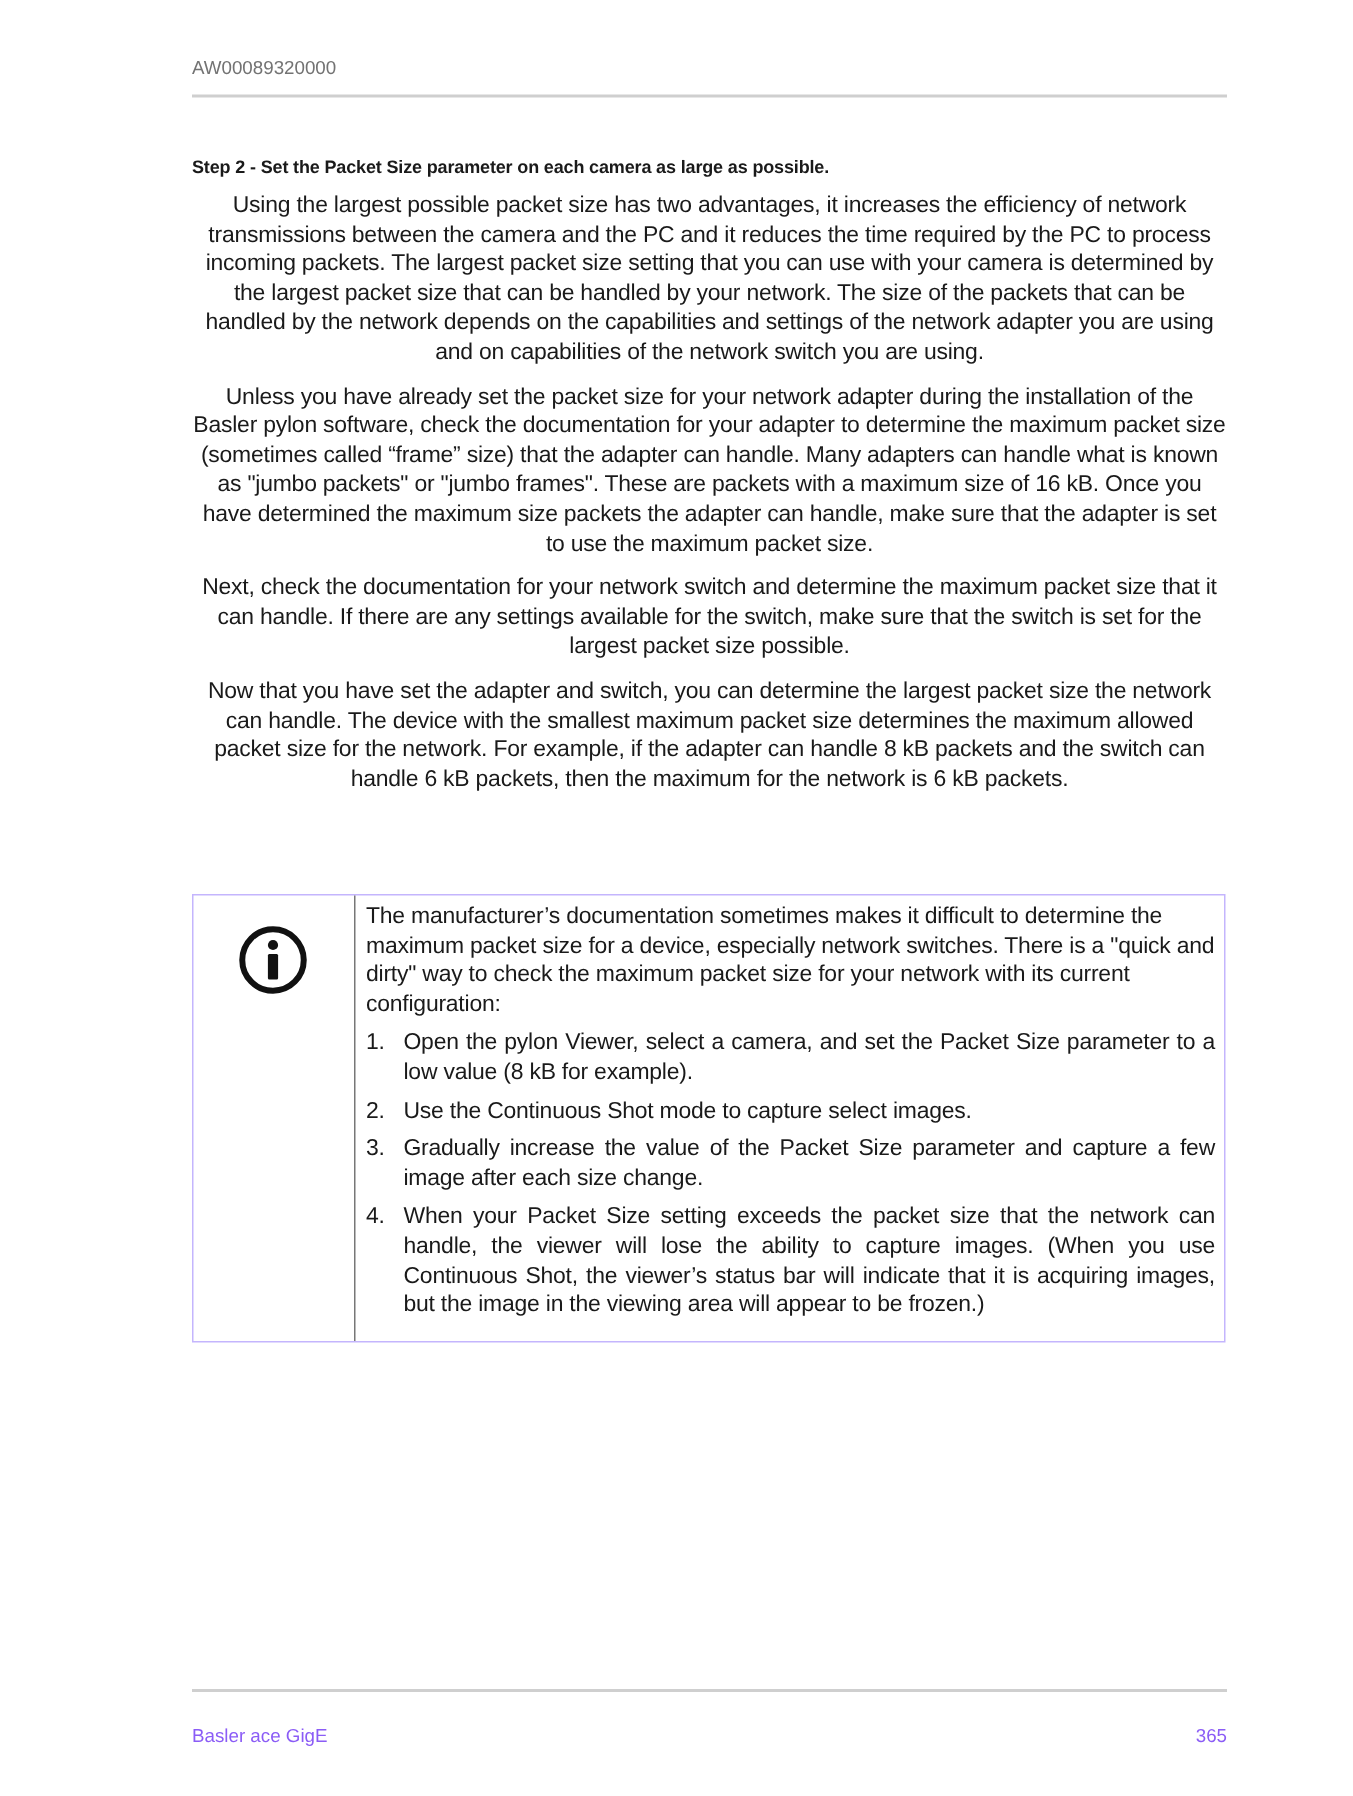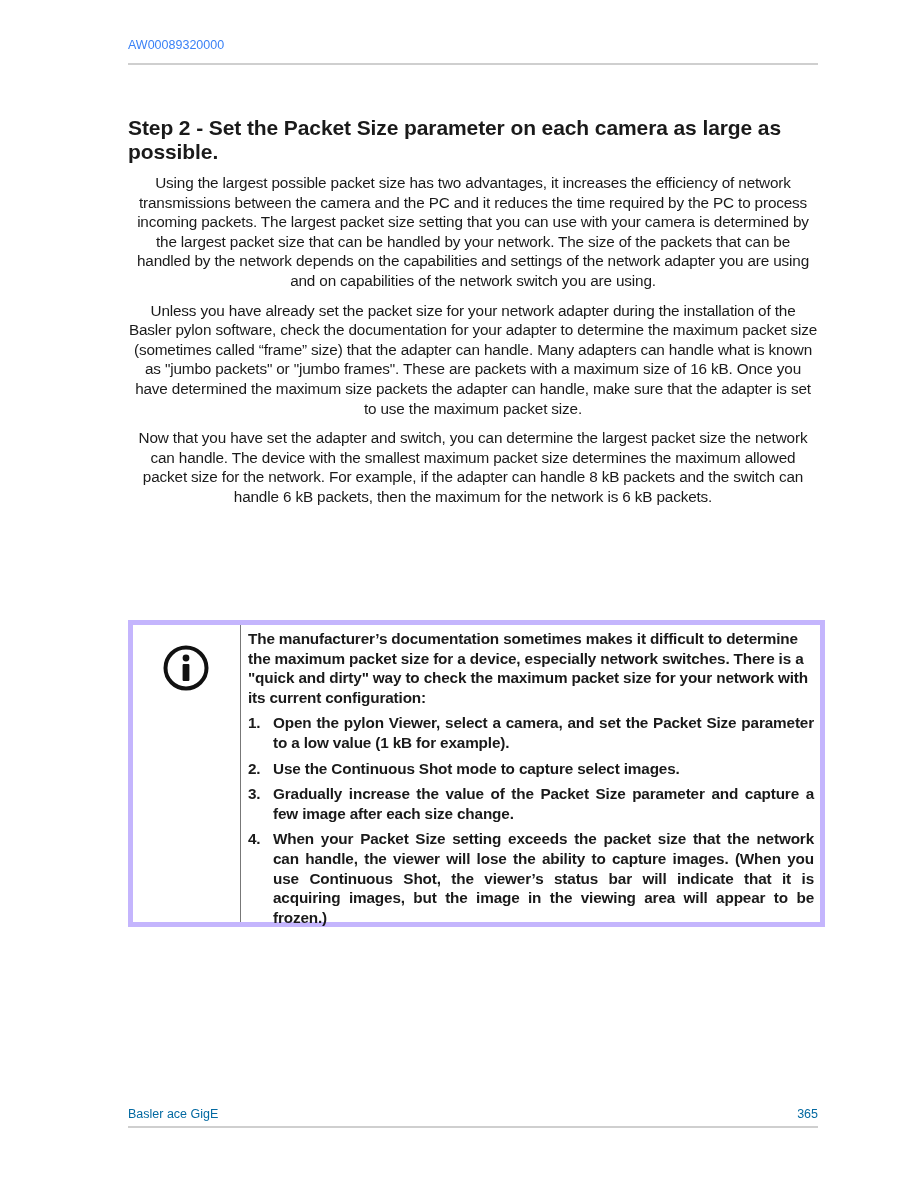--- a/index.html
+++ b/index.html
@@ -1,28 +1,28 @@
 <!DOCTYPE html>
 <html><head>
 <meta charset="utf-8">
 <style>
   html, body { margin: 0; padding: 0; background: #ffffff; }
   body { width: 902px; height: 1197px; position: relative; overflow: hidden;
          font-family: "Liberation Sans", sans-serif; color: #1a1a1a; }
   .hdr { position: absolute; left: 128px; right: 84px; top: 38px; font-size: 12.5px;
-         display: flex; justify-content: space-between; color: #3b82f6; }
+         display: flex; justify-content: space-between; color: #737373; }
   .hdr-rule { position: absolute; left: 128px; width: 690px; top: 63px; height: 2px; background: #cfcfcf; }
   .ftr-rule { position: absolute; left: 128px; width: 690px; top: 1126px; height: 2px; background: #cfcfcf; }
-  .ftr { position: absolute; left: 128px; width: 690px; top: 1107px; font-size: 12.5px;
-         display: flex; justify-content: space-between; color: #0369a1; }
+  .ftr { position: absolute; left: 128px; width: 690px; top: 1150px; font-size: 12.5px;
+         display: flex; justify-content: space-between; color: #8b5cf6; }
   .content { position: absolute; left: 128px; width: 690px; top: 100px; }
-  .step-title { font-weight: bold; font-size: 21px; margin: 16px 0 9px 0; letter-spacing: -0.1px; }
+  .step-title { font-weight: bold; font-size: 12px; margin: 4px 0 9px 0; letter-spacing: -0.1px; }
   .para { font-size: 15.3px; line-height: 19.6px; margin: 0 0 10px 0; letter-spacing: -0.15px; text-align: center; }
-  .note { position: absolute; left: 128px; top: 620px; width: 687px; height: 297px;
-          border: 5px solid #c4b5fd; display: flex; box-sizing: content-box; font-weight: bold; }
+  .note { position: absolute; left: 128px; top: 596px; width: 687px; height: 297px;
+          border: 1px solid #c4b5fd; display: flex; box-sizing: content-box; }
   .note-icon-cell { width: 107px; border-right: 1px solid #777; position: relative; }
   .note-icon { position: absolute; left: 30px; top: 20px; width: 46px; height: 46px; }
   .note-body { flex: 1; padding: 4px 6px 0 7px; font-size: 15.3px; line-height: 19.6px; letter-spacing: -0.15px; }
   .note-intro { margin: 0 0 6px 0; }
   .note-list { margin: 0; padding: 0; list-style: none; }
   .note-list li { display: flex; margin: 0 0 6px 0; }
   .num { width: 25px; flex: none; }
   .txt { flex: 1; text-align: justify; }
 </style>
 </head>
@@ -30,37 +30,38 @@
 
 <div class="hdr">
   <span>AW00089320000</span>
 </div>
 <div class="hdr-rule"></div>
 
 <div class="content">
   <p class="step-title">Step 2 - Set the Packet Size parameter on each camera as large as possible.</p>
   <p class="para">Using the largest possible packet size has two advantages, it increases the efficiency of network transmissions between the camera and the PC and it reduces the time required by the PC to process incoming packets. The largest packet size setting that you can use with your camera is determined by the largest packet size that can be handled by your network. The size of the packets that can be handled by the network depends on the capabilities and settings of the network adapter you are using and on capabilities of the network switch you are using.</p>
   <p class="para">Unless you have already set the packet size for your network adapter during the installation of the Basler pylon software, check the documentation for your adapter to determine the maximum packet size (sometimes called “frame” size) that the adapter can handle. Many adapters can handle what is known as "jumbo packets" or "jumbo frames". These are packets with a maximum size of 16 kB. Once you have determined the maximum size packets the adapter can handle, make sure that the adapter is set to use the maximum packet size.</p>
+  <p class="para">Next, check the documentation for your network switch and determine the maximum packet size that it can handle. If there are any settings available for the switch, make sure that the switch is set for the largest packet size possible.</p>
   <p class="para">Now that you have set the adapter and switch, you can determine the largest packet size the network can handle. The device with the smallest maximum packet size determines the maximum allowed packet size for the network. For example, if the adapter can handle 8 kB packets and the switch can handle 6 kB packets, then the maximum for the network is 6 kB packets.</p>
 </div>
 
 <div class="note">
   <div class="note-icon-cell">
     <svg class="note-icon" viewBox="0 0 46 46">
       <circle cx="23" cy="23" r="20.5" fill="none" stroke="#111" stroke-width="4"></circle>
       <circle cx="23" cy="13" r="3.4" fill="#111"></circle>
       <rect x="19.6" y="19" width="6.8" height="17" rx="1" fill="#111"></rect>
     </svg>
   </div>
   <div class="note-body">
     <p class="note-intro">The manufacturer’s documentation sometimes makes it difficult to determine the maximum packet size for a device, especially network switches. There is a "quick and dirty" way to check the maximum packet size for your network with its current configuration:</p>
     <ol class="note-list">
       <li>
         <span class="num">1.</span>
-        <span class="txt">Open the pylon Viewer, select a camera, and set the Packet Size parameter to a low value (1 kB for example).</span>
+        <span class="txt">Open the pylon Viewer, select a camera, and set the Packet Size parameter to a low value (8 kB for example).</span>
       </li>
       <li>
         <span class="num">2.</span>
         <span class="txt">Use the Continuous Shot mode to capture select images.</span>
       </li>
       <li>
         <span class="num">3.</span>
         <span class="txt">Gradually increase the value of the Packet Size parameter and capture a few image after each size change.</span>
       </li>
       <li>

